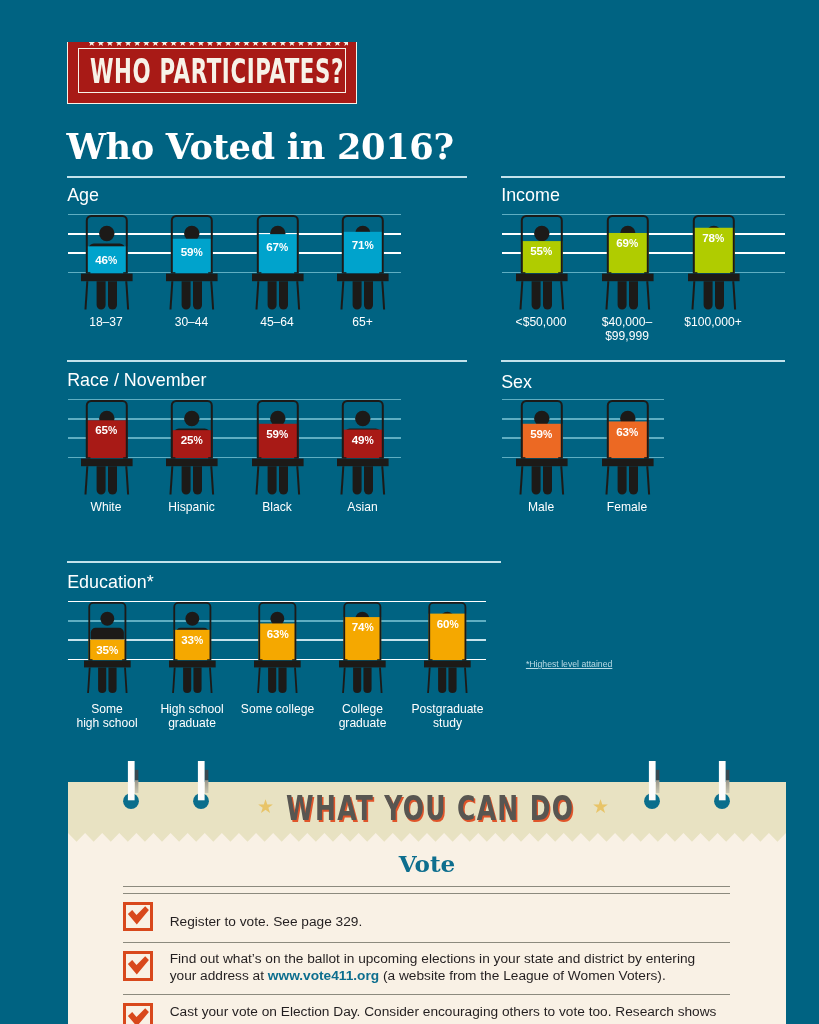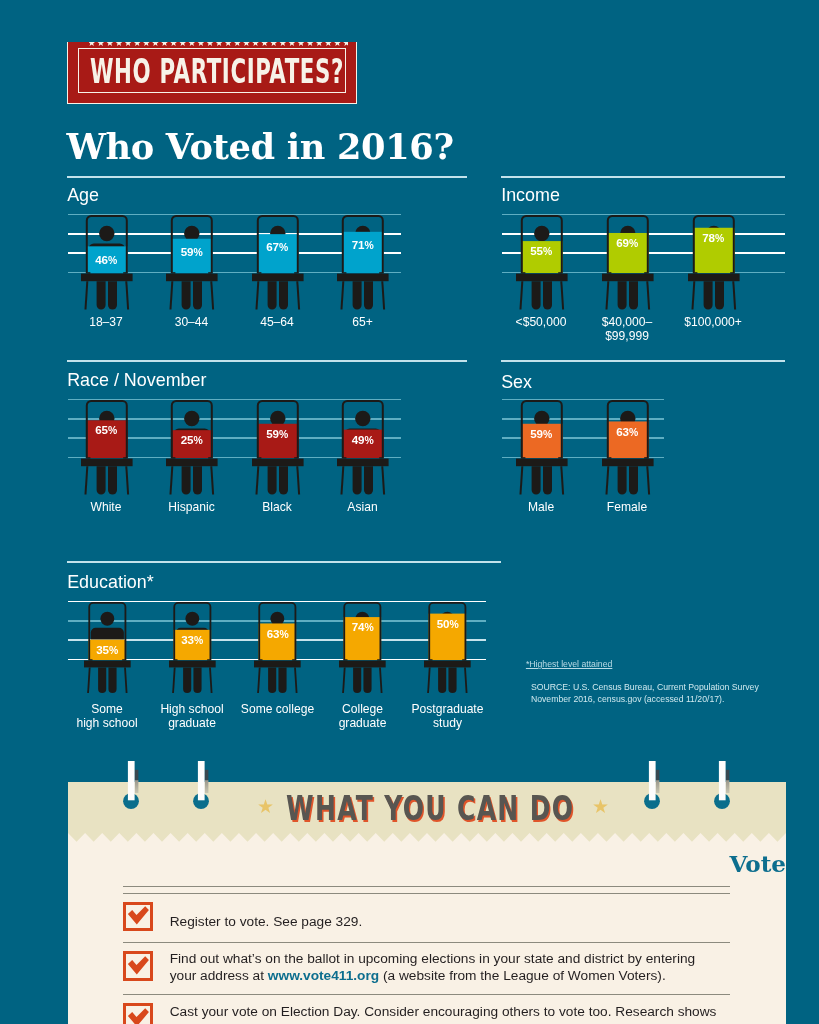--- a/index.html
+++ b/index.html
@@ -46,21 +46,21 @@
   .cando-head{position:absolute;left:0;top:0;width:718px;height:51px;background:#E8E2C2;}
   .zig{position:absolute;left:0;top:51px;width:718px;height:8.8px;}
   .cando-title{position:absolute;left:3.4px;top:6px;width:718px;height:40px;
          display:flex;align-items:center;justify-content:center;gap:4px;}
   .star{position:absolute;top:9px;color:#E8C468;font-size:19px;line-height:1;}
   .star-left{left:185.6px;}
   .star-right{left:520.6px;}
   .cando-title-text{font-family:"DejaVu Sans Condensed","DejaVu Sans",sans-serif;
          font-weight:bold;font-size:33px;line-height:33px;color:#585651;letter-spacing:1.6px;
          text-shadow:1.7px 1.7px 0 #E0552A;transform:scaleX(0.842);}
-  .subhead{position:absolute;left:0;top:67.5px;width:718px;text-align:right;
+  .subhead{position:absolute;left:0;top:67.5px;width:718px;text-align:center;
          font-family:"DejaVu Serif",serif;font-weight:bold;font-size:23.1px;color:#0D6E8E;}
   .dbl{position:absolute;left:55.3px;width:606.6px;height:6px;
        border-top:1.3px solid #8C8A7E;border-bottom:1.3px solid #8C8A7E;}
   .rowline{position:absolute;left:55.3px;width:606.6px;height:1.3px;background:#8C8A7E;}
   .chk{position:absolute;width:30.2px;height:29.6px;border:3.2px solid #D8481C;
        box-sizing:border-box;display:flex;align-items:center;justify-content:center;}
   .rowtext{position:absolute;color:#231F20;font-size:13.7px;line-height:17.2px;}
   .rowtext a{color:#0D6E8E;font-weight:bold;text-decoration:none;}
 
   
@@ -538,27 +538,26 @@
             <circle cx="19" cy="16.738095238095237" r="6.966666666666667" fill="#1C1A18"></circle>
             <path d="M2.442857142857143 37.457142857142856V30.58095238095238a4.885714285714286 4.885714285714286 0 0 1 4.885714285714286 -4.885714285714286h23.34285714285714a4.885714285714286 4.885714285714286 0 0 1 4.885714285714286 4.885714285714286V37.457142857142856Z" fill="#1C1A18"></path>
             <rect x="0" y="11.600000000000001" width="38" height="47.199999999999996" fill="#F5A800"></rect>
           </g>
           <path d="M0.9047619047619048 58.6V4.885714285714286a3.9809523809523815 3.9809523809523815 0 0 1 3.9809523809523815 -3.9809523809523815h28.228571428571428a3.9809523809523815 3.9809523809523815 0 0 1 3.9809523809523815 3.9809523809523815V58.6" fill="none" stroke="#1C1A18" stroke-width="1.8095238095238095"></path>
           <rect x="1.4476190476190478" y="57.27619047619048" width="2.7142857142857144" height="1.2666666666666666" fill="#1C1A18"></rect>
           <rect x="33.838095238095235" y="57.27619047619048" width="2.7142857142857144" height="1.2666666666666666" fill="#1C1A18"></rect>
           <rect x="-4.3428571428571425" y="58.542857142857144" width="46.68571428571428" height="6.876190476190476" fill="#1C1A18"></rect>
         </svg>
       </div>
-      <div class="pctlabel" style="left:417.5px;top:575.7px"><span>50</span><span class="pctsign">%</span></div>
+      <div class="pctlabel" style="left:417.5px;top:575.7px"><span>60</span><span class="pctsign">%</span></div>
       <div class="cat-label" style="left:382.5px;top:660px;width:130px">Postgraduate
 study</div>
     </div>
 
   <div class="footnote" style="left:525.9px;top:617.2px;text-decoration:underline;">*Highest level attained</div>
-  <div class="source" style="left:530.9px;top:640px;">SOURCE: U.S. Census Bureau, Current Population Survey November 2016, census.gov (accessed 11/20/17).</div>
 
   <div class="cando">
     <div class="cando-head"></div>
     <svg class="zig" viewBox="0 0 718 8.8" preserveAspectRatio="none">
         <path id="zigpath" fill="#E8E2C2" d="M718 0 L0 0 L0 0 L8.55 8.8 L17.10 0 L25.64 8.8 L34.19 0 L42.74 8.8 L51.29 0 L59.83 8.8 L68.38 0 L76.93 8.8 L85.48 0 L94.02 8.8 L102.57 0 L111.12 8.8 L119.67 0 L128.21 8.8 L136.76 0 L145.31 8.8 L153.86 0 L162.40 8.8 L170.95 0 L179.50 8.8 L188.05 0 L196.60 8.8 L205.14 0 L213.69 8.8 L222.24 0 L230.79 8.8 L239.33 0 L247.88 8.8 L256.43 0 L264.98 8.8 L273.52 0 L282.07 8.8 L290.62 0 L299.17 8.8 L307.71 0 L316.26 8.8 L324.81 0 L333.36 8.8 L341.90 0 L350.45 8.8 L359.00 0 L367.55 8.8 L376.10 0 L384.64 8.8 L393.19 0 L401.74 8.8 L410.29 0 L418.83 8.8 L427.38 0 L435.93 8.8 L444.48 0 L453.02 8.8 L461.57 0 L470.12 8.8 L478.67 0 L487.21 8.8 L495.76 0 L504.31 8.8 L512.86 0 L521.40 8.8 L529.95 0 L538.50 8.8 L547.05 0 L555.60 8.8 L564.14 0 L572.69 8.8 L581.24 0 L589.79 8.8 L598.33 0 L606.88 8.8 L615.43 0 L623.98 8.8 L632.52 0 L641.07 8.8 L649.62 0 L658.17 8.8 L666.71 0 L675.26 8.8 L683.81 0 L692.36 8.8 L700.90 0 L709.45 8.8 L718.00 0 Z"></path>
       </svg>
     <div class="cando-title">
       <span class="star star-left">★</span>
       <span class="cando-title-text">WHAT YOU CAN DO</span>
       <span class="star star-right">★</span>

